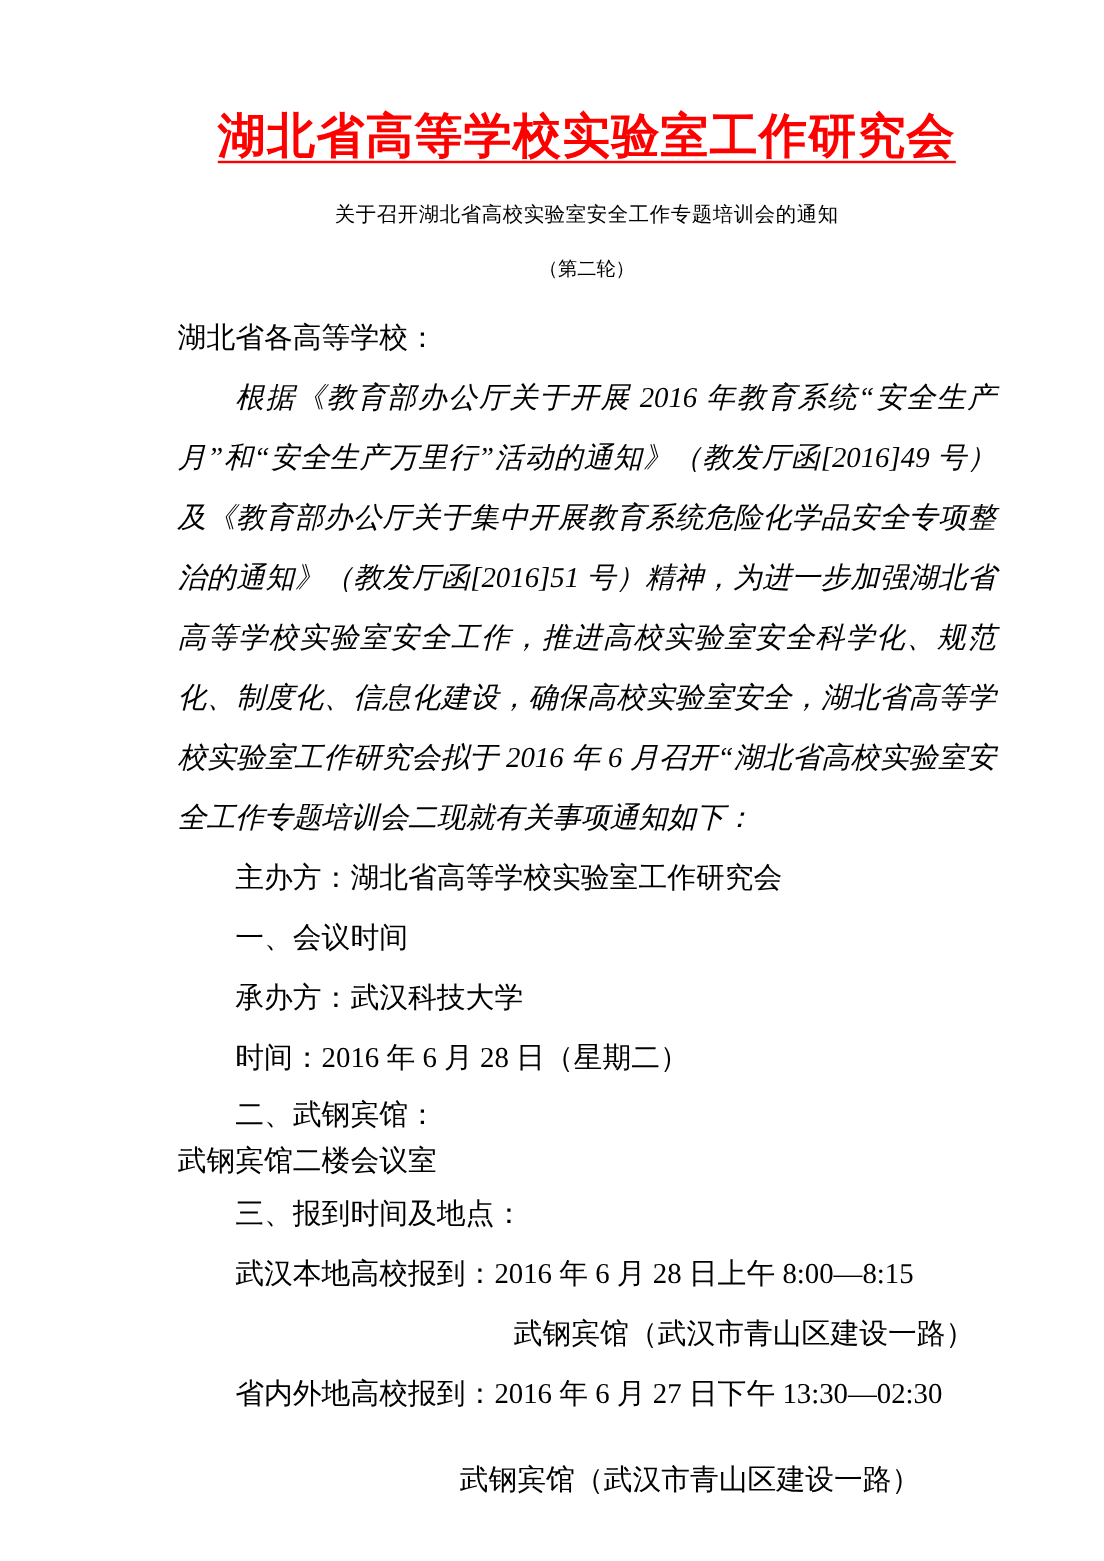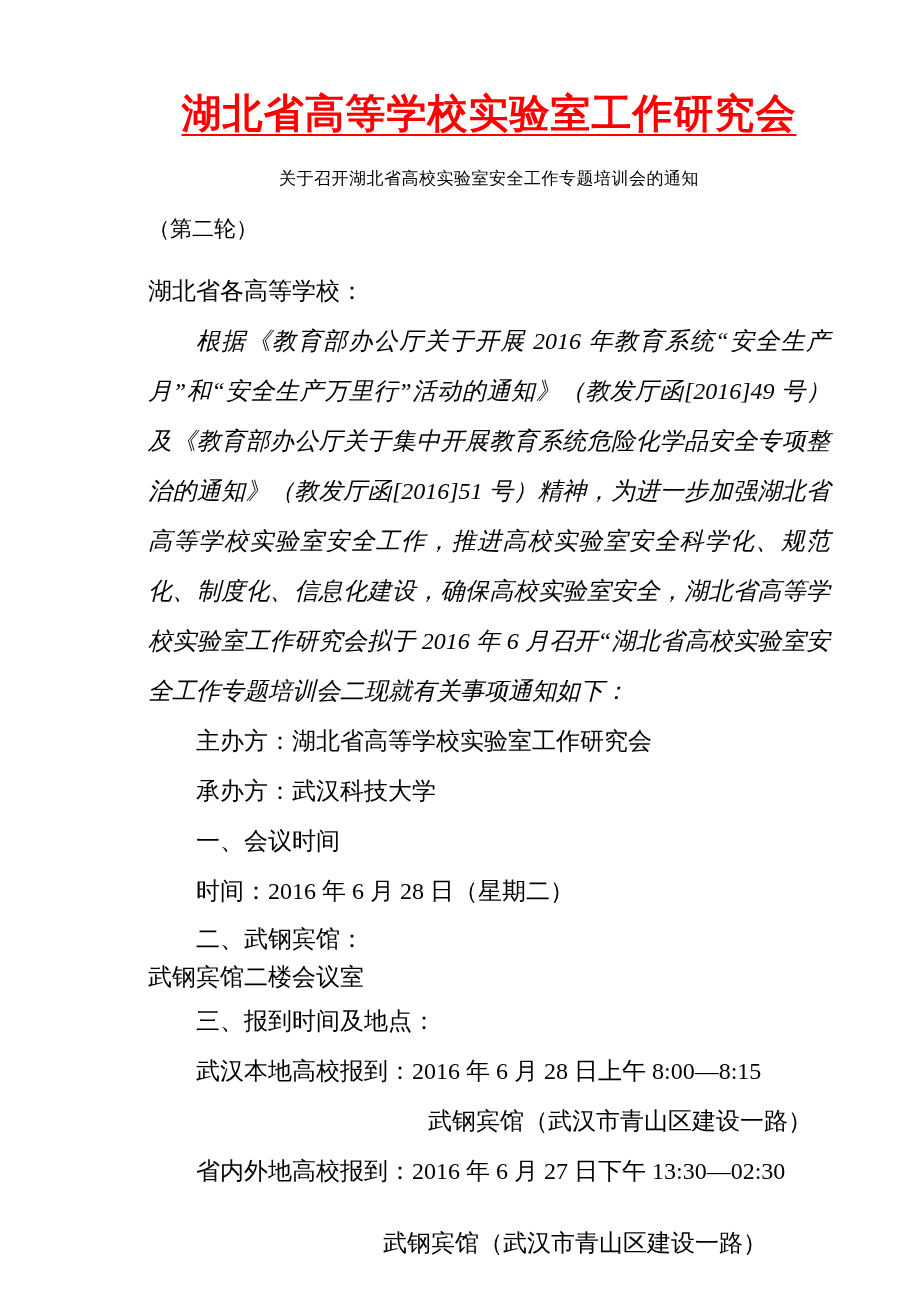--- a/index.html
+++ b/index.html
@@ -38,22 +38,22 @@
   .doc-subtitle {
     margin: 0 0 24px 0;
     font-size: 17px;
     font-weight: 400;
     text-align: center;
     letter-spacing: 0.5px;
     white-space: nowrap;
   }
   .doc-round {
     margin: 0 0 22px 0;
-    font-size: 22px;
-    text-align: left;
+    font-size: 16px;
+    text-align: center;
   }
   .body-text {
     font-size: 24px;
     line-height: 50px;
   }
   .body-text p {
     margin: 0;
   }
   .indent {
     text-indent: 2em;
@@ -90,23 +90,23 @@
   <div class="doc-round">（第二轮）</div>
 
   <div class="body-text">
 
     <p>湖北省各高等学校：</p>
 
     <p class="indent justify">根据《教育部办公厅关于开展 2016 年教育系统“安全生产月”和“安全生产万里行”活动的通知》（教发厅函[2016]49 号）及《教育部办公厅关于集中开展教育系统危险化学品安全专项整治的通知》（教发厅函[2016]51 号）精神，为进一步加强湖北省高等学校实验室安全工作，推进高校实验室安全科学化、规范化、制度化、信息化建设，确保高校实验室安全，湖北省高等学校实验室工作研究会拟于 2016 年 6 月召开“湖北省高校实验室安全工作专题培训会二现就有关事项通知如下：</p>
 
     <p class="indent">主办方：湖北省高等学校实验室工作研究会</p>
 
+    <p class="indent">一、会议时间</p>
+
     <p class="indent">承办方：武汉科技大学</p>
-
-    <p class="indent">一、会议时间</p>
 
     <p class="indent">时间：2016 年 6 月 28 日（星期二）</p>
 
     <p class="indent tight gap-top">二、武钢宾馆：</p>
 
     <p class="tight">武钢宾馆二楼会议室</p>
 
     <p class="indent">三、报到时间及地点：</p>
 
     <p class="indent">武汉本地高校报到：2016 年 6 月 28 日上午 8:00—8:15</p>

